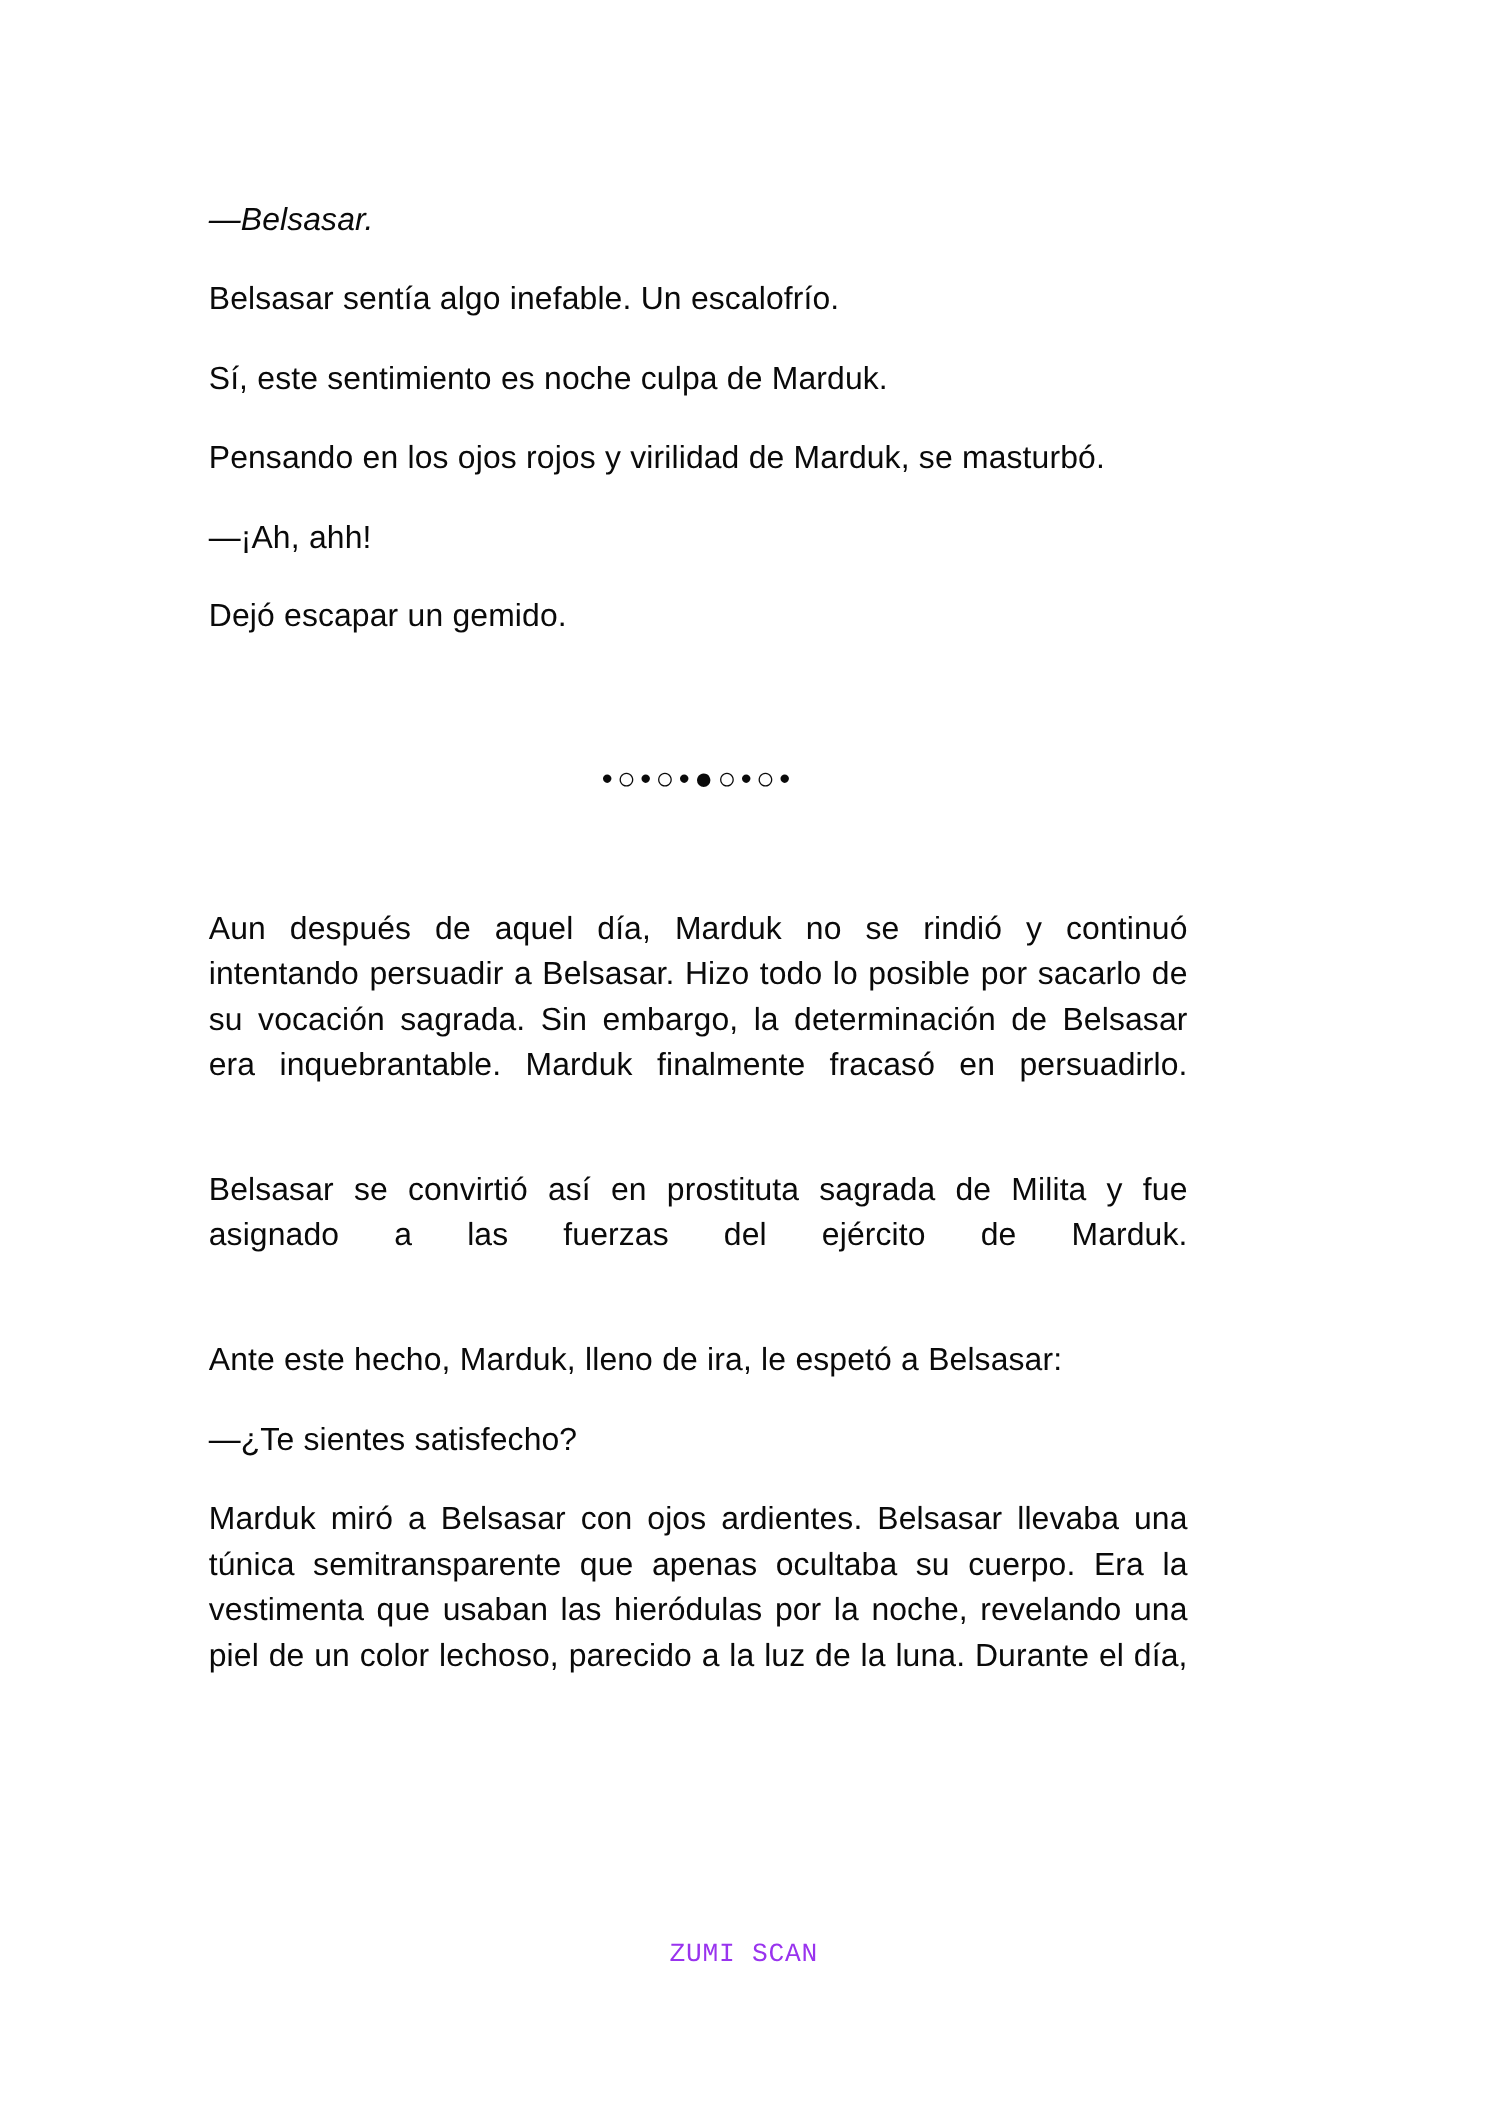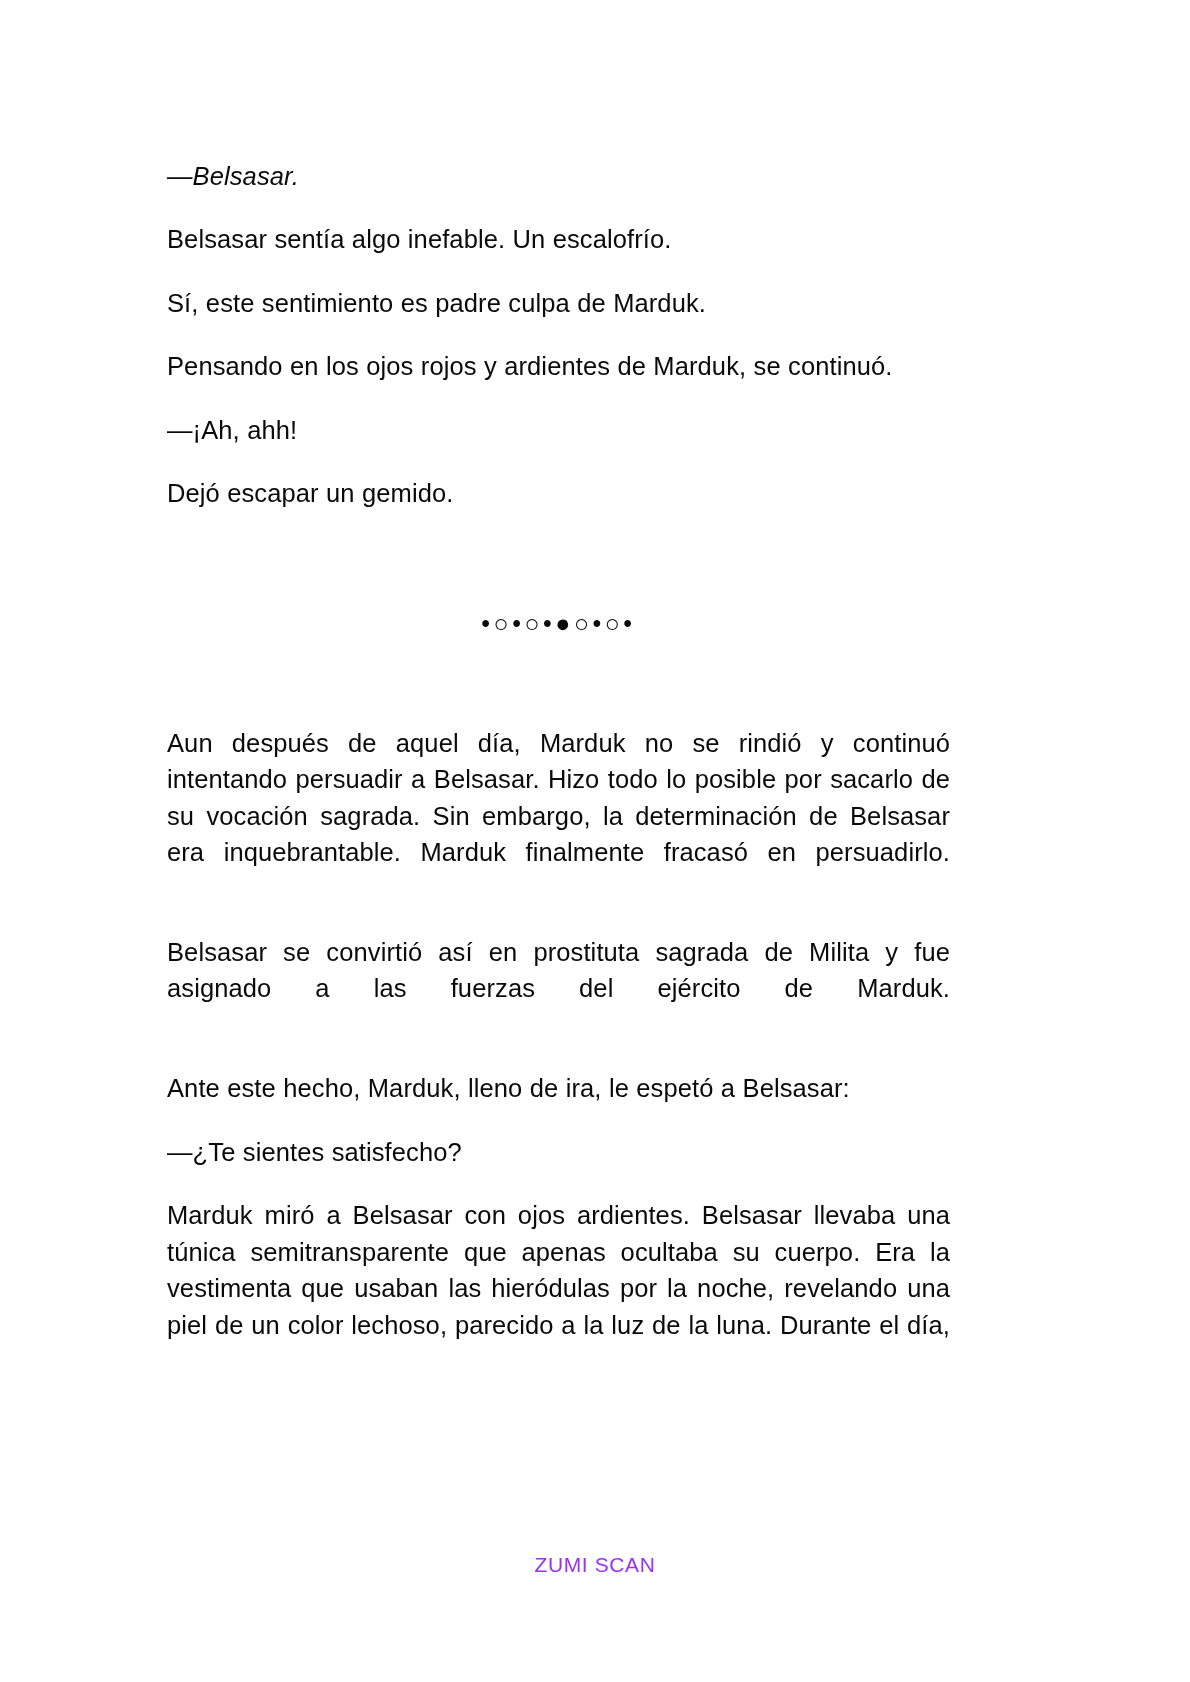--- a/index.html
+++ b/index.html
@@ -80,35 +80,35 @@
 
   .watermark {
     position: absolute;
     left: 0;
     right: 0;
     top: 1545px;
     text-align: center;
     font-size: 21px;
     letter-spacing: 0.6px;
     color: #9933ee;
-    font-family: Liberation Sans, sans-serif;
+    font-family: Liberation Mono, monospace;
   }
 </style>
 </head>
 <body>
 
 <div class="page">
 
   <div class="content">
 
     <div>
       <p class="para italic short">—Belsasar.</p>
       <p class="para short">Belsasar sentía algo inefable. Un escalofrío.</p>
-      <p class="para short">Sí, este sentimiento es padre culpa de Marduk.</p>
-      <p class="para short">Pensando en los ojos rojos y ardientes de Marduk, se continuó.</p>
+      <p class="para short">Sí, este sentimiento es noche culpa de Marduk.</p>
+      <p class="para short">Pensando en los ojos rojos y virilidad de Marduk, se masturbó.</p>
       <p class="para short">—¡Ah, ahh!</p>
       <p class="para short">Dejó escapar un gemido.</p>
     </div>
 
     <div class="gap-before-divider"></div>
 
     <div class="divider">•○•○•●○•○•</div>
 
     <div class="gap-after-divider"></div>
 

